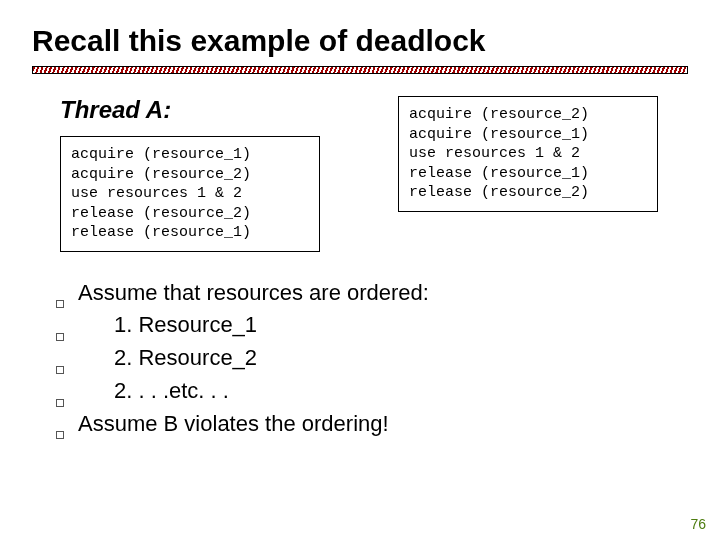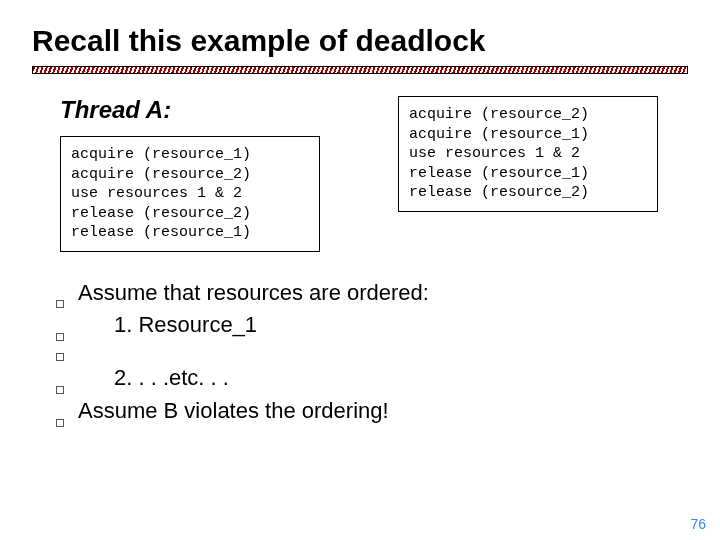--- a/index.html
+++ b/index.html
@@ -9,21 +9,21 @@
   .hr-bar { height: 8px; width: 100%; border: 1px solid #000; background: repeating-linear-gradient(110deg, #a00000 0 2px, #fff 2px 4px); margin-bottom: 22px; }
   .columns { display: flex; gap: 48px; padding-left: 28px; margin-bottom: 26px; }
   .col { flex: 1; }
   .col-title { font-family: 'Comic Sans MS', cursive, sans-serif; font-style: italic; font-size: 24px; font-weight: bold; margin-bottom: 12px; }
   .codebox { border: 1px solid #000; padding: 8px 10px; font-family: 'Courier New', monospace; font-size: 15px; font-weight: normal; line-height: 1.3; white-space: pre; display: inline-block; min-width: 260px; }
   .bullets { padding-left: 24px; }
   .row { display: flex; align-items: flex-end; margin-bottom: 2px; }
   .sq { width: 8px; height: 8px; border: 1px solid #555; margin-top: 10px; margin-right: 14px; flex-shrink: 0; }
   .btxt { font-family: 'Comic Sans MS', cursive, sans-serif; font-size: 22px; line-height: 1.4; }
   .indent { padding-left: 36px; }
-  .pagenum { position: absolute; bottom: 8px; right: 14px; font-family: Arial, sans-serif; font-size: 14px; color: #3b82f6; }
+  .pagenum { position: absolute; bottom: 8px; right: 14px; font-family: Arial, sans-serif; font-size: 14px; color: #4d7c0f; }
 </style>
 </head>
 <body>
 
 <div class="slide">
   <div class="title">Recall this example of deadlock</div>
   <div class="hr-bar"></div>
 
   <div class="columns">
     <div class="col">
@@ -47,20 +47,21 @@
     <div class="row">
       <div class="sq"></div>
       <div class="btxt">Assume that resources are ordered:</div>
     </div>
     <div class="row">
       <div class="sq"></div>
       <div class="btxt indent">1.   Resource_1</div>
     </div>
     <div class="row">
       <div class="sq"></div>
+      <div class="btxt indent">2.   Resource_2</div>
     </div>
     <div class="row">
       <div class="sq"></div>
       <div class="btxt indent">2.   . . .etc. . .</div>
     </div>
     <div class="row">
       <div class="sq"></div>
       <div class="btxt">Assume B violates the ordering!</div>
     </div>
   </div>

